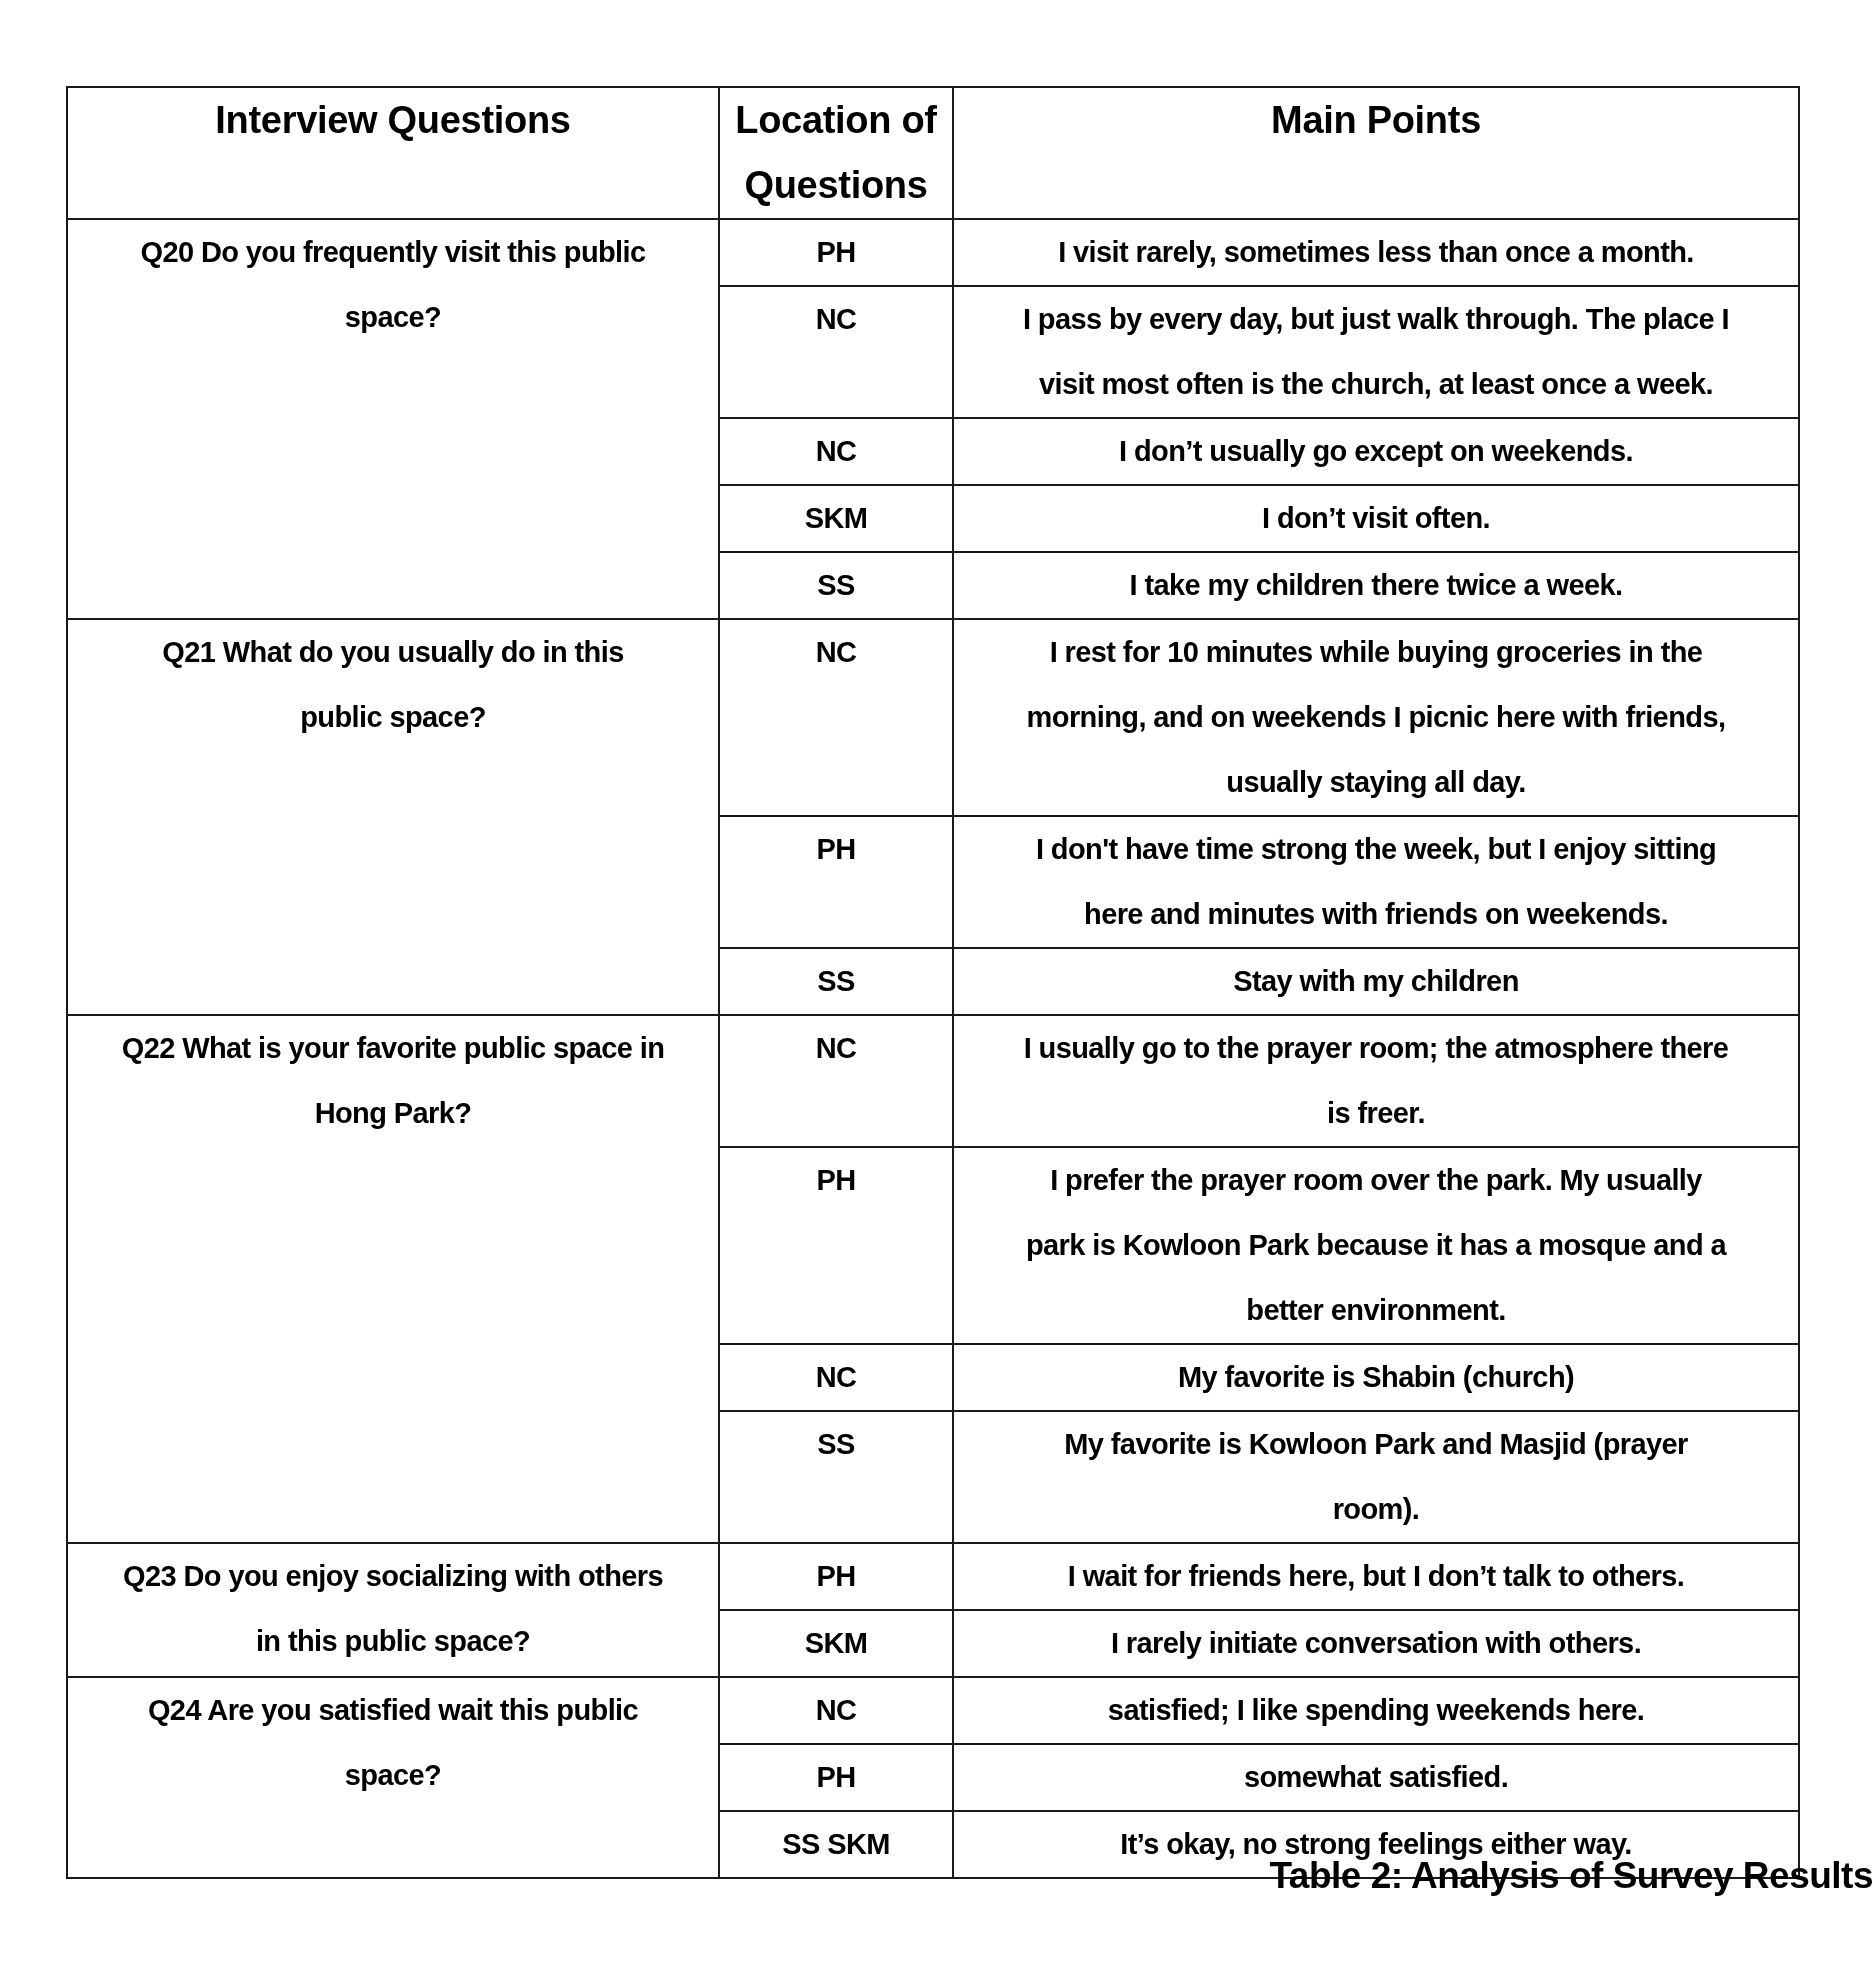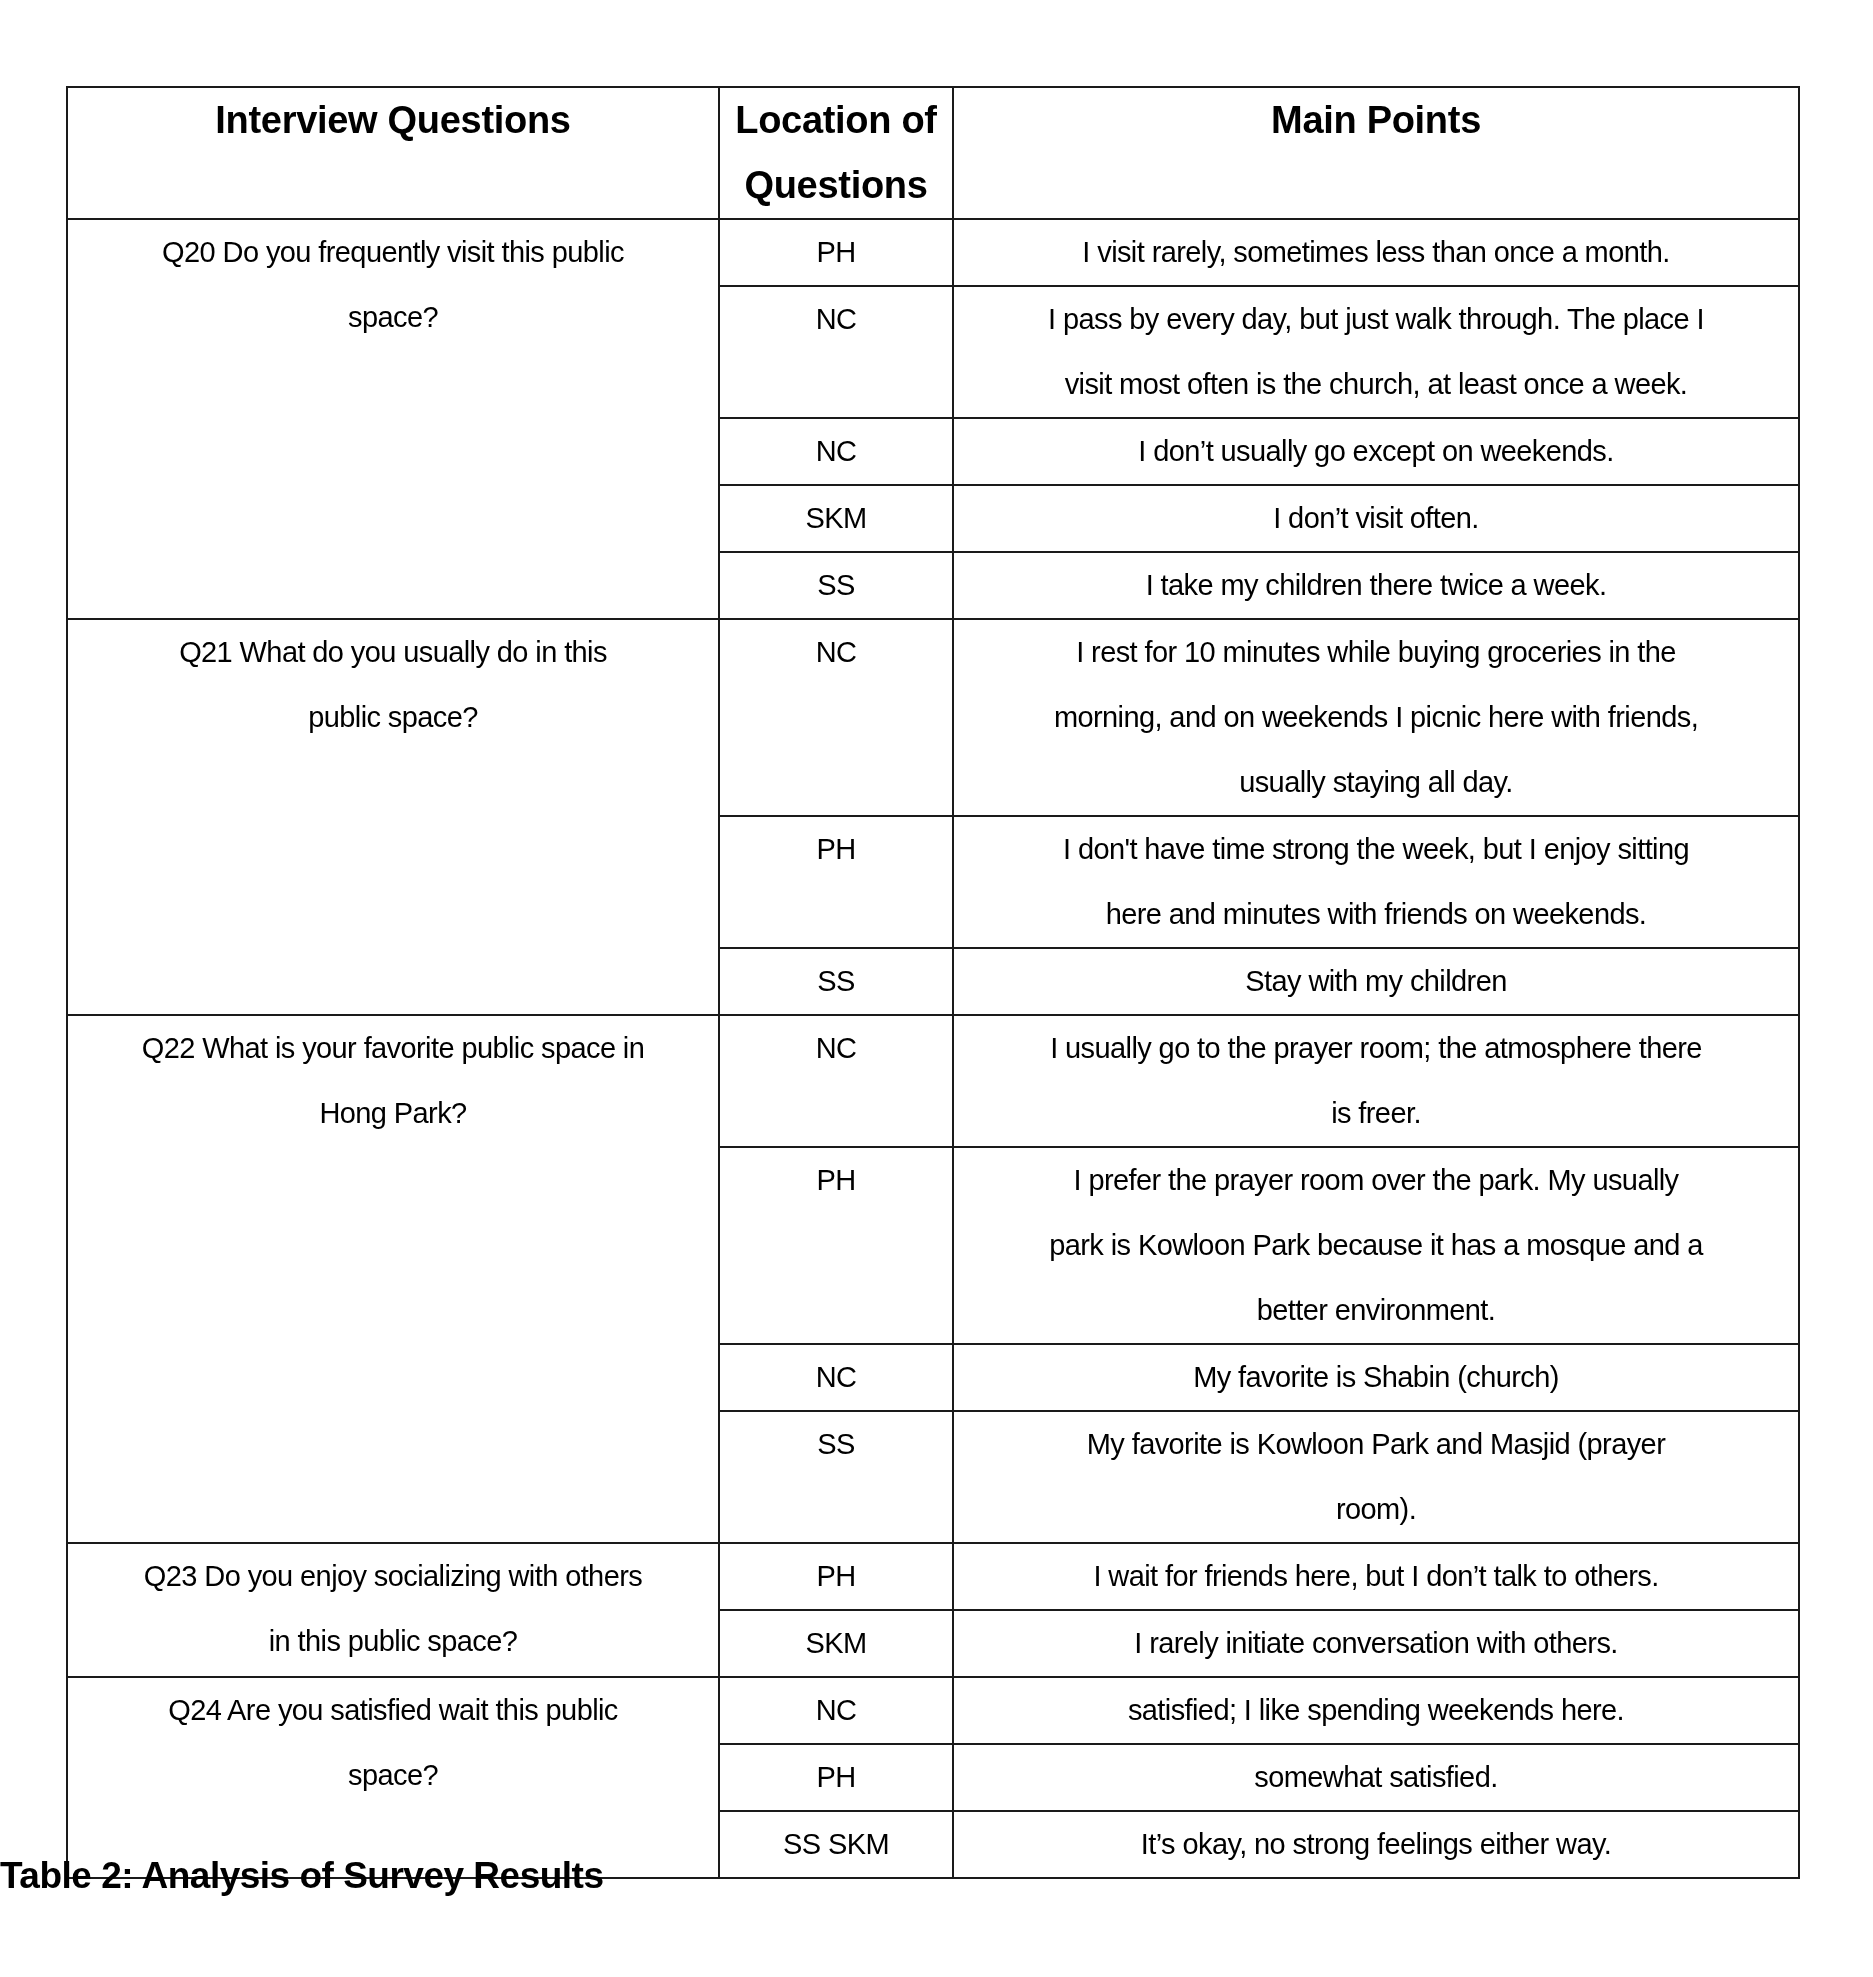--- a/index.html
+++ b/index.html
@@ -10,24 +10,24 @@
     border-collapse: collapse; table-layout: fixed;
   }
   table.survey col.c1 { width: 652px; }
   table.survey col.c2 { width: 234px; }
   table.survey col.c3 { width: 846px; }
   table.survey th, table.survey td {
     border: 2.5px solid #1a1a1a; padding: 0 5.9px; vertical-align: top;
     text-align: center; font-size: 29px; line-height: 65px;
   }
   table.survey th { font-weight: bold; font-size: 38px; letter-spacing: -0.3px; }
-  td.q, td.loc, td.pt { font-weight: normal; letter-spacing: -0.6px; border-radius: 11px; }
+  td.q, td.loc, td.pt { font-weight: bold; letter-spacing: -0.6px; border-radius: 11px; }
   .ln { display: block; white-space: nowrap; }
   .caption {
-    position: absolute; left: 0; width: 1873px; top: 1855px; text-align: left;
+    position: absolute; left: 0; width: 1873px; top: 1855px; text-align: right;
     font-weight: bold; font-size: 37px; letter-spacing: -0.5px;
   }
 </style>
 </head>
 <body>
 
 <table class="survey">
   <colgroup>
       <col class="c1">
       <col class="c2">

